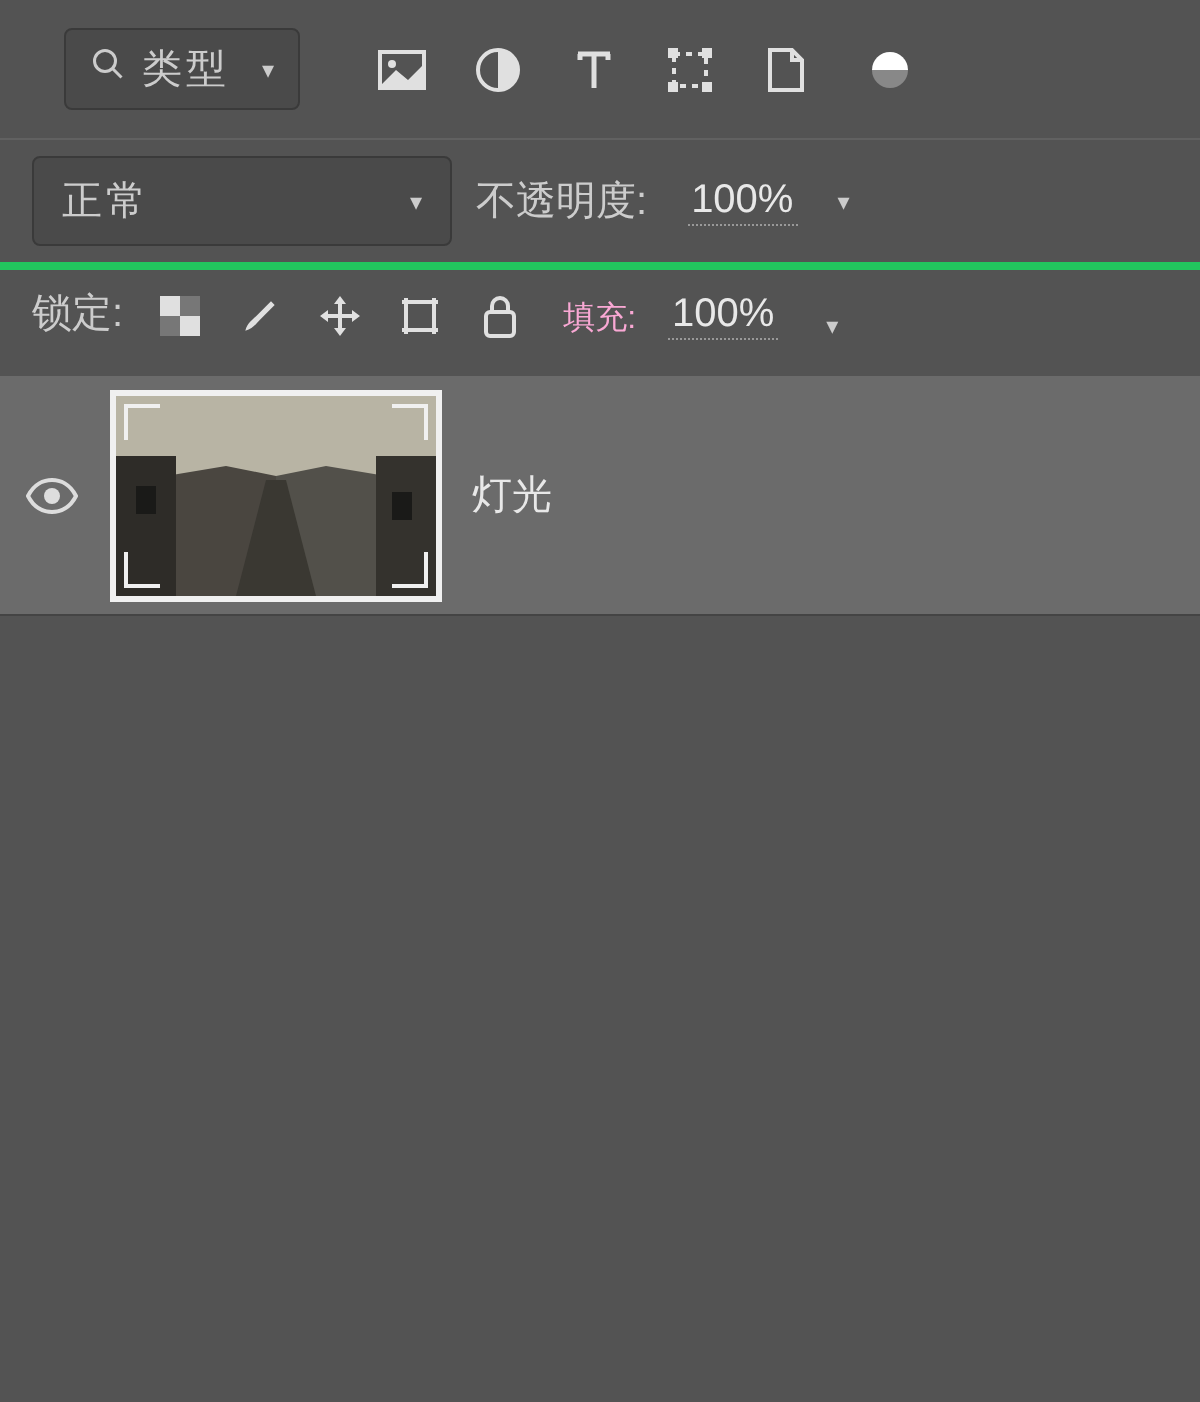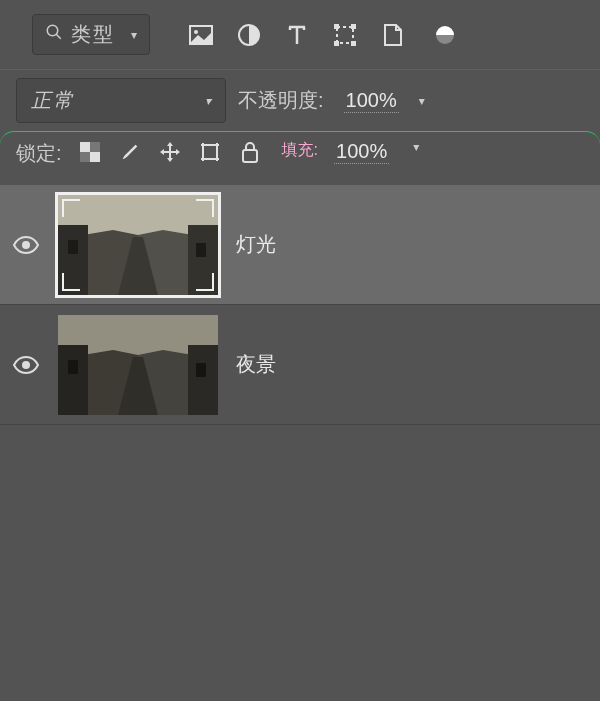--- a/index.html
+++ b/index.html
@@ -122,44 +122,42 @@
   .blend-select {
     flex: 0 0 210px;
     display: flex;
     align-items: center;
     justify-content: space-between;
     border: 1px solid #3a3a3a;
     border-radius: 4px;
     background: #4a4a4a;
     padding: 8px 14px;
     cursor: pointer;
-    font-style: italic;
   }
   .blend-select .label {
     font-size: 20px;
     letter-spacing: 2px;
   }
   .opacity-label {
     font-size: 20px;
     color: #cccccc;
   }
   .opacity-value {
     font-size: 20px;
     color: #e8e8e8;
     border-bottom: 1px dotted #999;
     padding: 0 2px;
     margin-left: 8px;
   }
   .lock-row {
     display: flex;
-    align-items: flex-start;
+    align-items: flex-end;
     padding: 8px 16px 18px 16px;
     gap: 16px;
-    border-top: 1px solid #22c55e;
-    border-radius: 14px;
+    border-top: 4px solid #22c55e;
   }
   .lock-label {
     font-size: 20px;
     color: #cccccc;
   }
   .lock-icon {
     width: 24px;
     height: 24px;
     display: flex;
     align-items: center;
@@ -360,37 +358,15 @@
         <div class="corner-marks">
           <span class="tl"></span>
             <span class="tr"></span>
             <span class="bl"></span>
             <span class="br"></span>
         </div>
       </div>
       <span class="layer-name">灯光</span>
     </div>
 
-    <div class="layer-row">
-      <div class="vis-toggle">
-        <svg width="26" height="18" viewBox="0 0 26 18">
-            <path d="M1 9 C4 3 9 1 13 1 C17 1 22 3 25 9 C22 15 17 17 13 17 C9 17 4 15 1 9 Z" fill="none" stroke="#ddd" stroke-width="2"></path>
-            <circle cx="13" cy="9" r="4" fill="#ddd"></circle>
-          </svg>
-      </div>
-      <div class="thumb">
-        <svg width="160" height="100" viewBox="0 0 160 100" preserveAspectRatio="none">
-          <rect width="160" height="100" fill="#6e6a5e"></rect>
-          <rect x="0" y="0" width="160" height="40" fill="#928e80"></rect>
-          <polygon points="0,100 0,45 25,40 55,35 80,40 80,100" fill="#3e3a34"></polygon>
-          <polygon points="80,100 80,40 105,35 135,40 160,45 160,100" fill="#45433d"></polygon>
-          <polygon points="60,100 75,42 85,42 100,100" fill="#302e29"></polygon>
-          <rect x="0" y="30" width="30" height="70" fill="#262420"></rect>
-          <rect x="130" y="30" width="30" height="70" fill="#2b2925"></rect>
-          <rect x="10" y="45" width="10" height="14" fill="#141412"></rect>
-          <rect x="138" y="48" width="10" height="14" fill="#141412"></rect>
-        </svg>
-      </div>
-      <span class="layer-name">夜景</span>
-    </div>
   </div>
 
 </div>
 
 </body></html>

